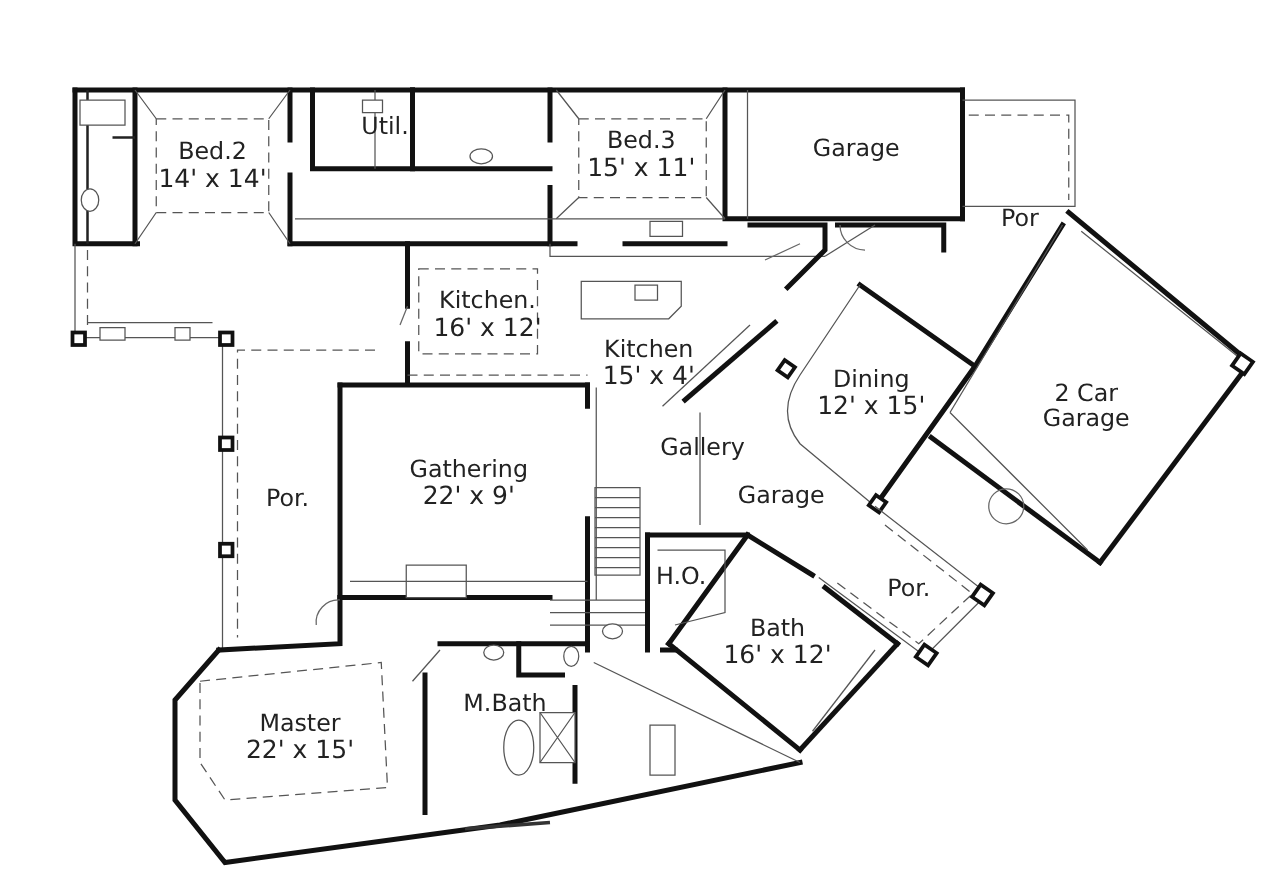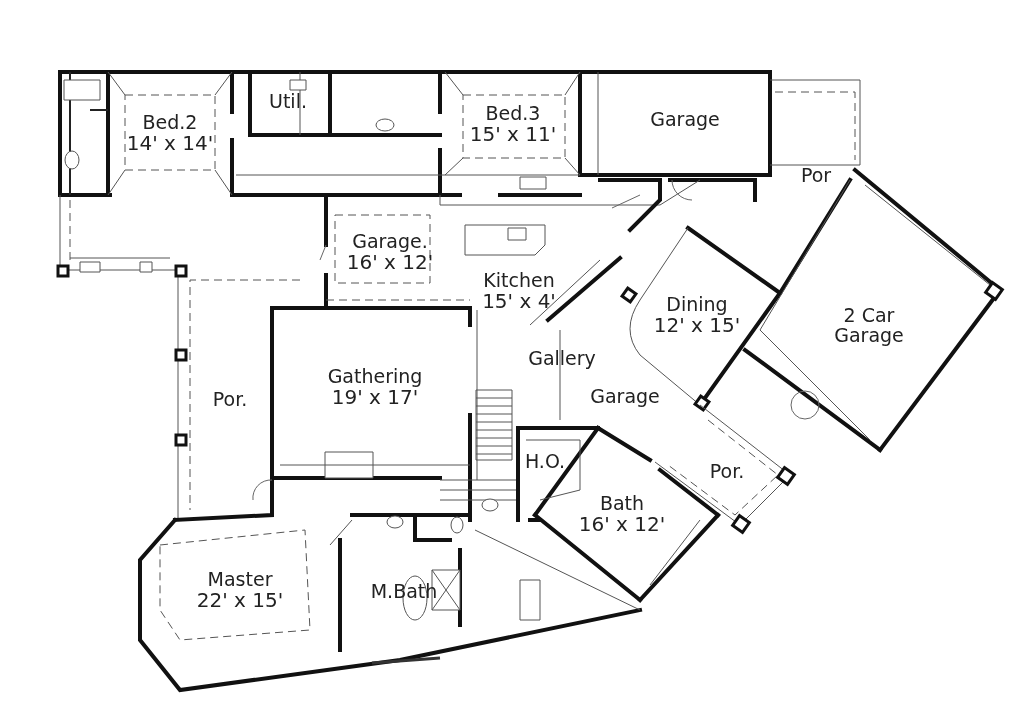--- a/index.html
+++ b/index.html
@@ -149,35 +149,35 @@
 
   <path class="door" d="M253 500 A18 18 0 0 1 272 480"></path>
   <path class="door" d="M320 260 L326 245"></path>
   <path class="door" d="M612 208 L640 195"></path>
 </svg>
 
 <div class="lbl" style="left:170px;top:133px">
   <span class="nm">Bed.2</span>
   <span class="dm">14' x 14'</span>
 </div>
-<div class="lbl" style="left:288px;top:102px">
+<div class="lbl" style="left:308px;top:102px">
   <span class="nm">Util.</span>
 </div>
 <div class="lbl" style="left:513px;top:124px">
   <span class="nm">Bed.3</span>
   <span class="dm">15' x 11'</span>
 </div>
 <div class="lbl" style="left:685px;top:120px">
   <span class="nm">Garage</span>
 </div>
 <div class="lbl" style="left:816px;top:176px">
   <span class="nm">Por</span>
 </div>
 <div class="lbl" style="left:390px;top:252px">
-  <span class="nm">Garage.</span>
+  <span class="nm">Kitchen.</span>
   <span class="dm">16' x 12'</span>
 </div>
 <div class="lbl" style="left:519px;top:291px">
   <span class="nm">Kitchen</span>
   <span class="dm">15' x 4'</span>
 </div>
 <div class="lbl" style="left:697px;top:315px">
   <span class="nm">Dining</span>
   <span class="dm">12' x 15'</span>
 </div>
@@ -186,34 +186,34 @@
   <span class="nm">Garage</span>
 </div>
 <div class="lbl" style="left:562px;top:359px">
   <span class="nm">Gallery</span>
 </div>
 <div class="lbl" style="left:230px;top:400px">
   <span class="nm">Por.</span>
 </div>
 <div class="lbl" style="left:375px;top:387px">
   <span class="nm">Gathering</span>
-  <span class="dm">19' x 17'</span>
+  <span class="dm">22' x 9'</span>
 </div>
 <div class="lbl" style="left:625px;top:397px">
   <span class="nm">Garage</span>
 </div>
 <div class="lbl" style="left:545px;top:462px">
   <span class="nm">H.O.</span>
 </div>
 <div class="lbl" style="left:727px;top:472px">
   <span class="nm">Por.</span>
 </div>
 <div class="lbl" style="left:622px;top:514px">
   <span class="nm">Bath</span>
   <span class="dm">16' x 12'</span>
 </div>
-<div class="lbl" style="left:404px;top:592px">
+<div class="lbl" style="left:404px;top:564px">
   <span class="nm">M.Bath</span>
 </div>
 <div class="lbl" style="left:240px;top:590px">
   <span class="nm">Master</span>
   <span class="dm">22' x 15'</span>
 </div>
 
 </body></html>

